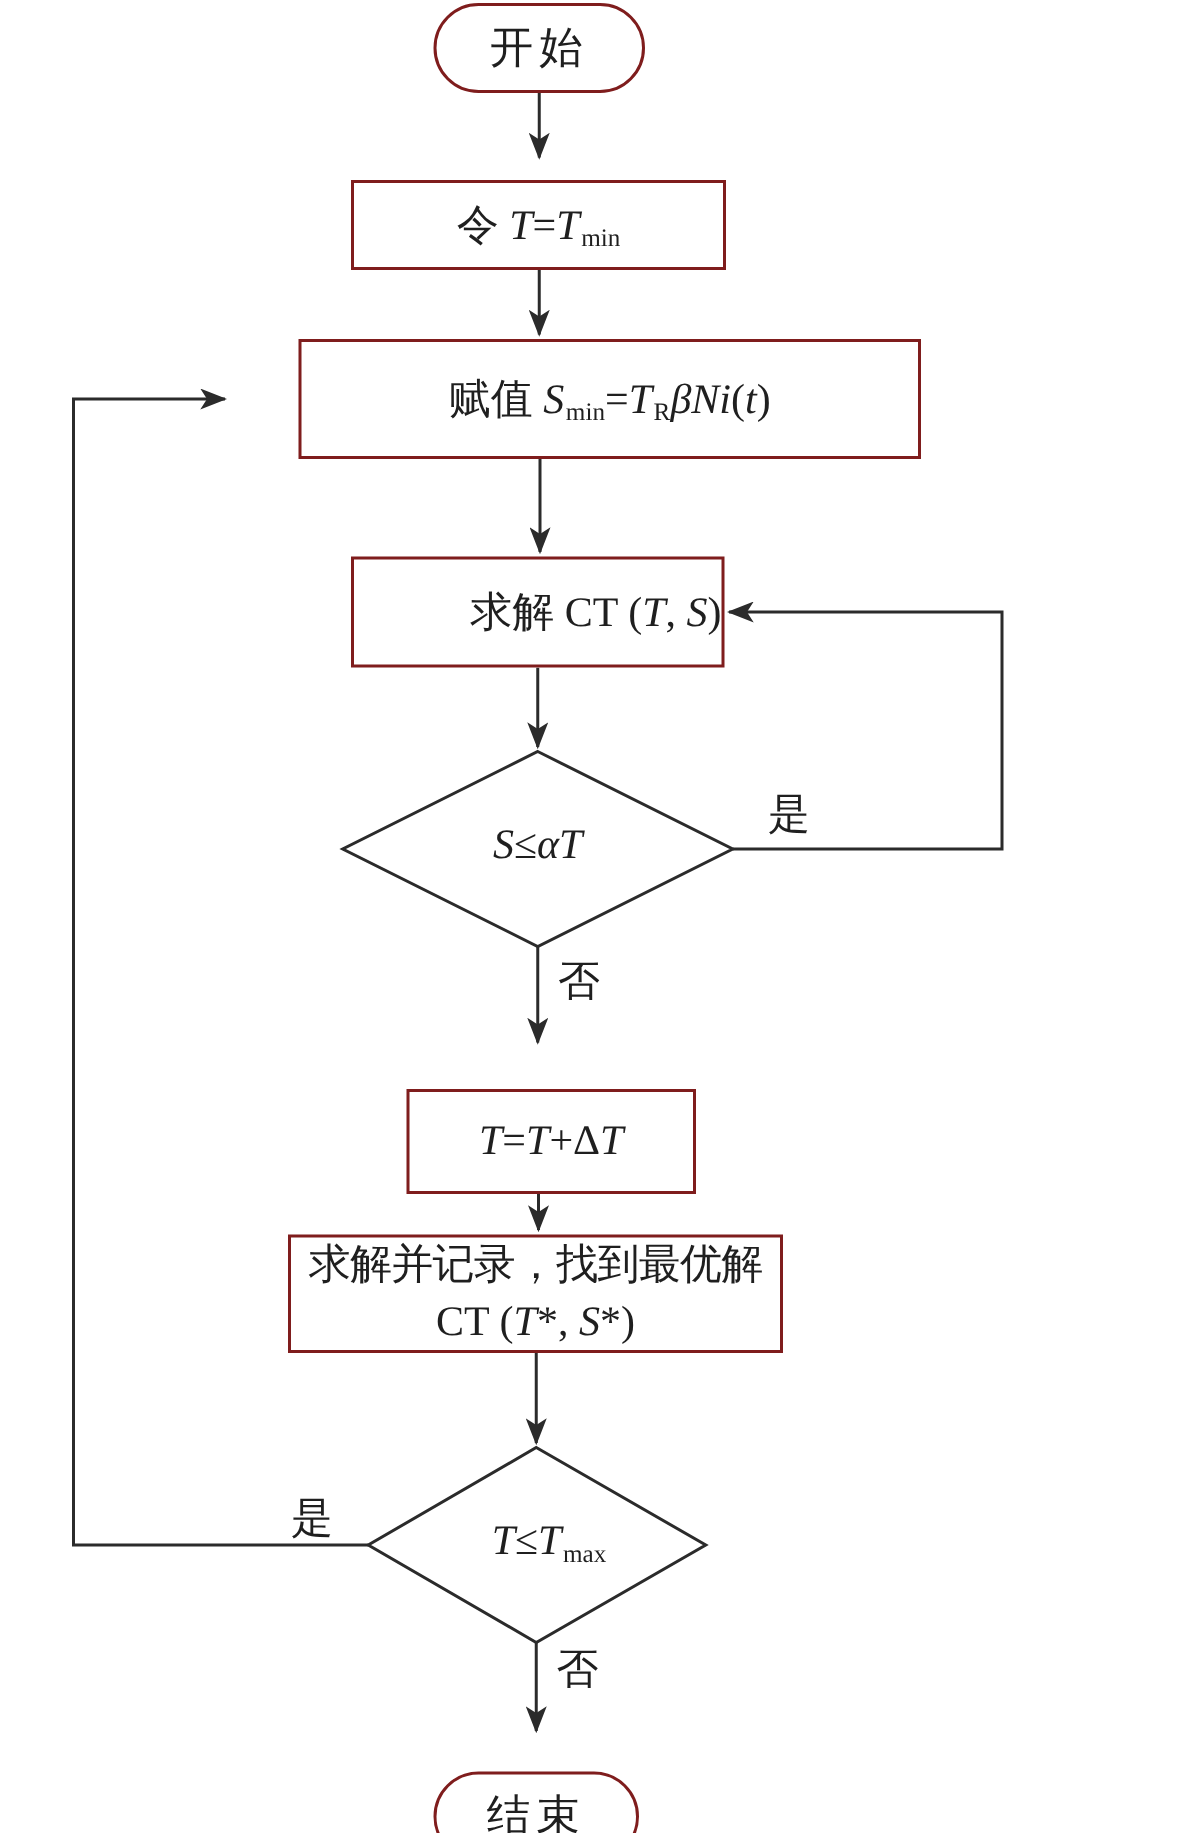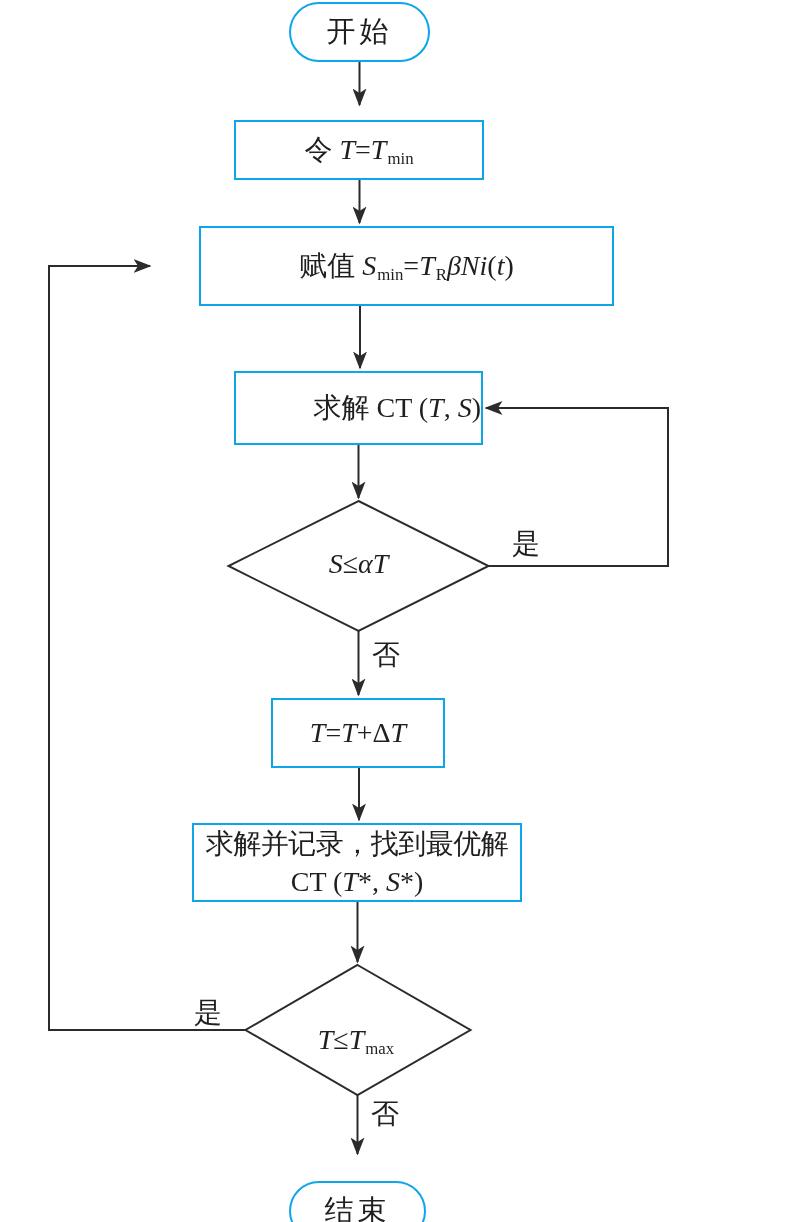--- a/index.html
+++ b/index.html
@@ -14,21 +14,21 @@
   #wires {
     position: absolute;
     left: 0; top: 0;
     z-index: 0;
   }
   .node {
     position: absolute;
     z-index: 1;
     box-sizing: border-box;
     background: #ffffff;
-    border: 2px solid #0ea5e9;
+    border: 2px solid #7f1d1d;
     display: flex;
     align-items: center;
     justify-content: center;
     text-align: center;
     font-size: 28px;
     white-space: nowrap;
   }
   .stadium { border-radius: 31px; font-size: 29px; letter-spacing: 4px; }
   .dlabel {
     position: absolute;
@@ -105,34 +105,34 @@
     <span>
       <span class="cjk">求解 </span><span class="rm">CT (</span><span class="it">T</span><span class="rm">, </span><span class="it">S</span><span class="rm">)</span>
     </span>
   </div>
 
 
   <div class="dlabel" style="left:238px; top:548px; width:241px;">
     <span class="it">S</span><span class="rm">≤</span><span class="it">αT</span>
   </div>
 
-  <div class="node" style="left:271px; top:698px; width:174px; height:70px;">
+  <div class="node" style="left:271px; top:726px; width:193px; height:70px;">
     <span>
       <span class="it">T</span><span class="rm">=</span><span class="it">T</span><span class="rm">+Δ</span><span class="it">T</span>
     </span>
   </div>
 
   <div class="node two-line" style="left:192px; top:823px; width:330px; height:79px;">
     <span class="cjk l1">求解并记录，找到最优解</span>
     <span class="l2">
       <span class="rm">CT (</span><span class="it">T</span><span class="rm">*, </span><span class="it">S</span><span class="rm">*)</span>
     </span>
   </div>
 
-  <div class="dlabel" style="left:236px; top:1012px; width:240px;margin-top:12px;">
+  <div class="dlabel" style="left:246px; top:1012px; width:240px;">
     <span class="it">T</span><span class="rm">≤</span><span class="it">T</span><span class="sub">max</span>
   </div>
 
   <div class="node stadium" style="left:289px; top:1181px; width:137px; height:60px;">
     <span class="cjk">结束</span>
   </div>
 
   <div class="elabel" style="left:512px; top:527px;">是</div>
   <div class="elabel" style="left:372px; top:638px;">否</div>
   <div class="elabel" style="left:194px; top:996px;">是</div>

